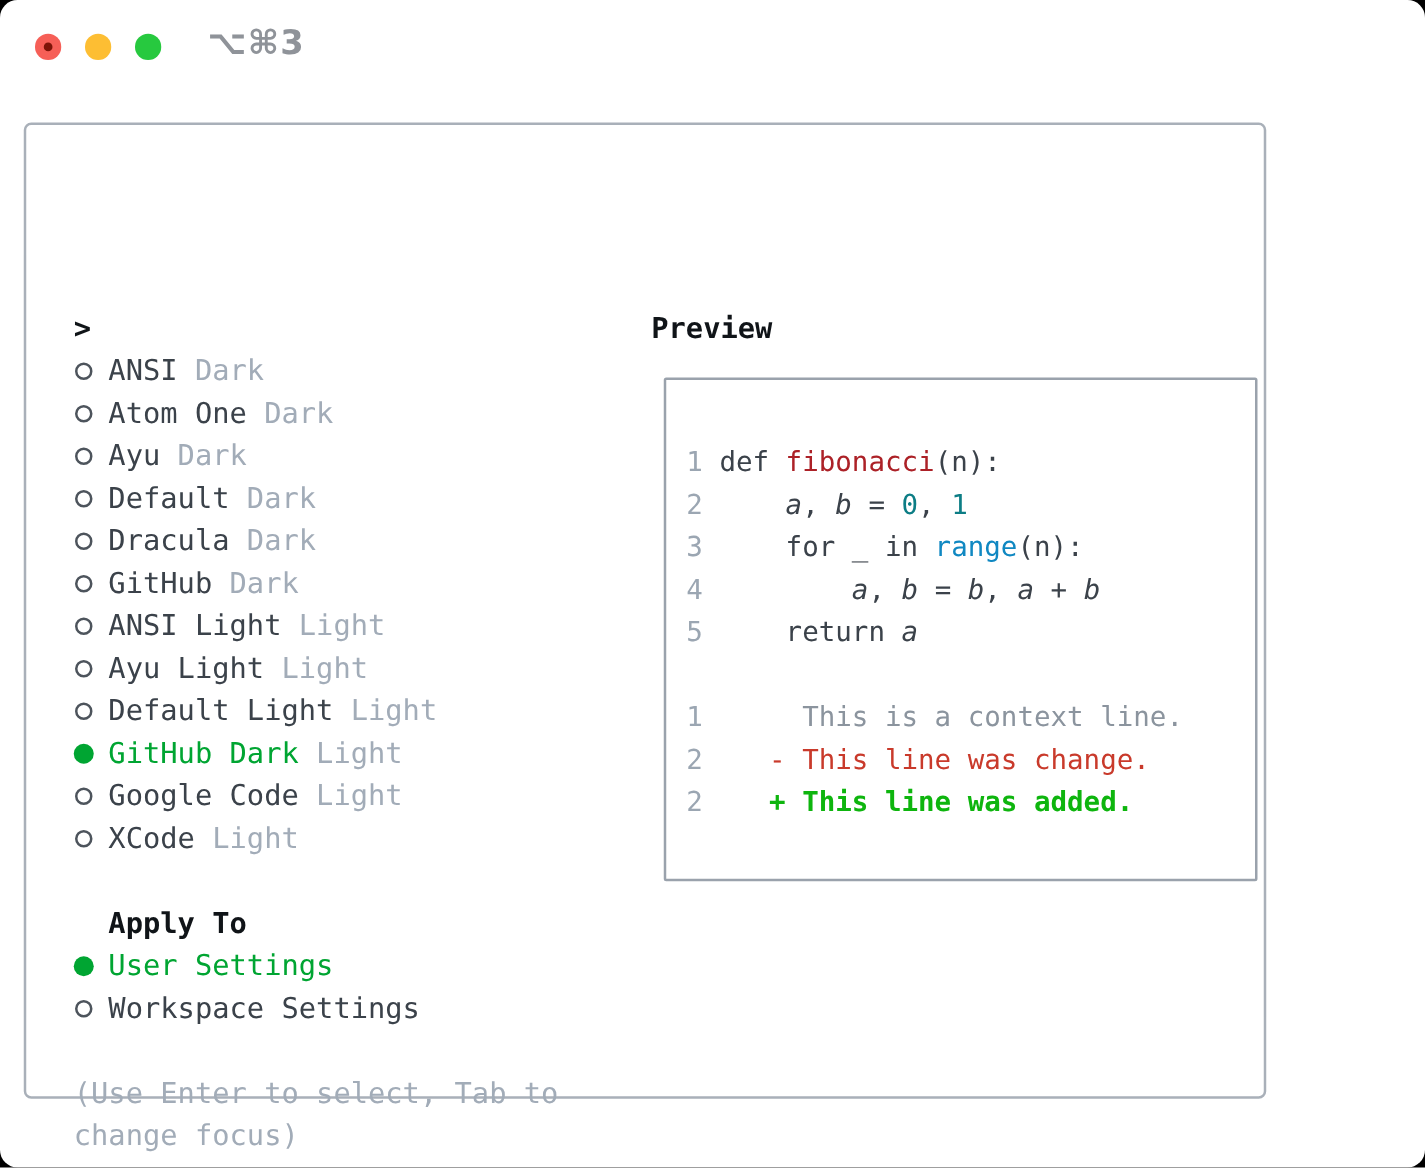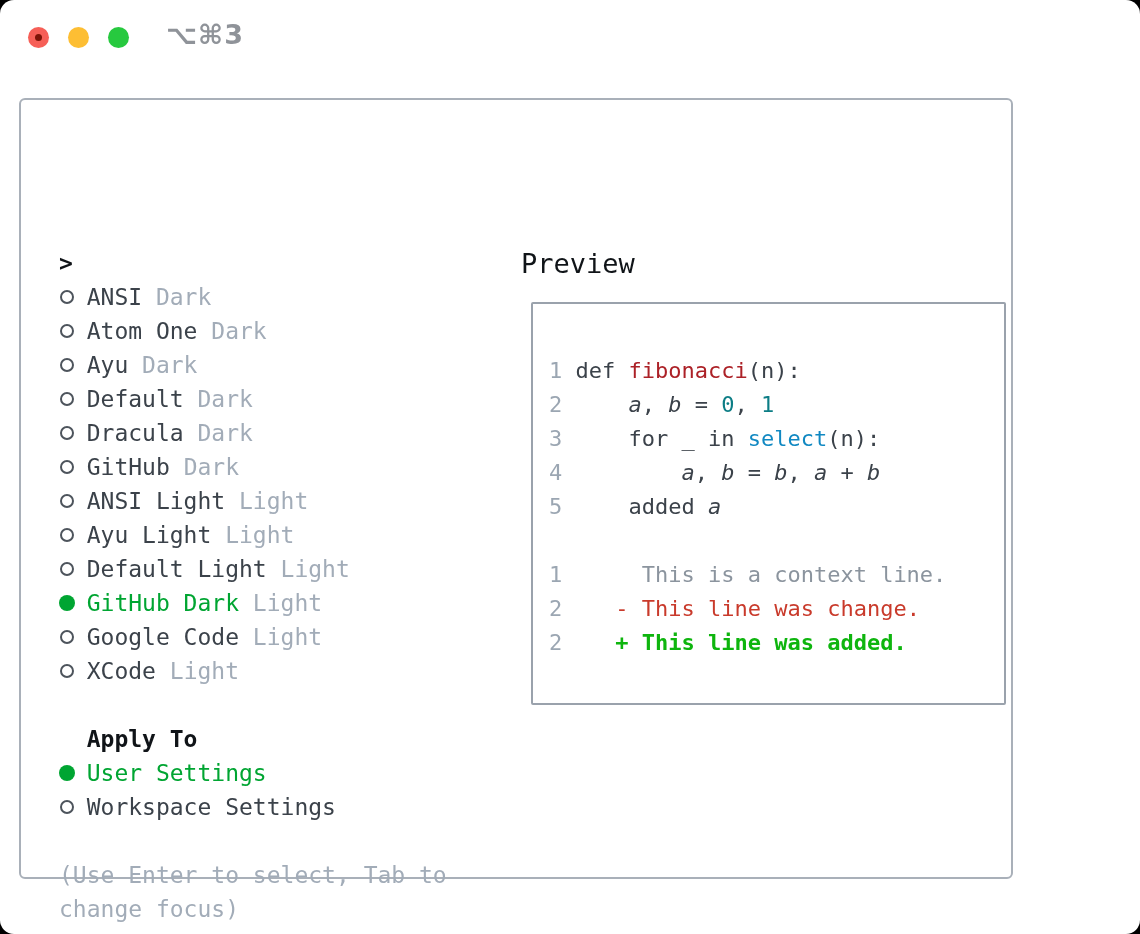--- a/index.html
+++ b/index.html
@@ -40,21 +40,21 @@
                  border:2.5px solid var(--radio-ring);border-radius:50%;}
   .radio.sel::before{left:0;top:9px;width:16px;height:16px;border:none;background:var(--selection-green);}
   .radio.spacer::before{visibility:hidden;}
   .name{color:var(--text-primary);}
   .name.sel{color:var(--selection-green);}
   .muted{color:var(--text-muted);}
   .help{color:var(--text-muted);}
 
   
   .prevlabel{position:absolute;left:500px;top:146px;height:34px;display:flex;align-items:center;
-             font-size:27px;font-weight:normal;color:var(--text-heading);}
+             font-size:23px;font-weight:bold;color:var(--text-heading);}
   .prevbox{position:absolute;left:510px;top:202px;width:475px;height:403px;box-sizing:border-box;
            border:2px solid var(--preview-border);border-radius:2px;}
   .code{position:absolute;left:16px;top:49px;font-size:22px;}
   .cline{height:34px;display:flex;align-items:center;white-space:pre;}
   .ln{color:var(--line-number);}
   .pln{color:var(--text-primary);}
   .fn{color:var(--function-red);text-align:center;}
   .num{color:var(--number-teal);}
   .bi{color:var(--builtin-blue);}
   .var{color:var(--text-primary);font-style:italic;}
@@ -95,23 +95,23 @@
         <div class="row"><span class="radio"></span><span class="name">Workspace Settings</span></div>
         <div class="row"></div>
         <div class="row"><span class="help">(Use Enter to select, Tab to</span></div>
         <div class="row"><span class="help">change focus)</span></div>
       </div>
     <div class="prevlabel">Preview</div>
     <div class="prevbox">
       <div class="code">
           <div class="cline"><span class="ln">1 </span><span class="pln">def </span><span class="fn">fibonacci</span><span class="pln">(n):</span></div>
           <div class="cline"><span class="ln">2 </span><span class="pln">    </span><span class="var">a</span><span class="pln">, </span><span class="var">b</span><span class="pln"> = </span><span class="num">0</span><span class="pln">, </span><span class="num">1</span></div>
-          <div class="cline"><span class="ln">3 </span><span class="pln">    for _ in </span><span class="bi">select</span><span class="pln">(n):</span></div>
+          <div class="cline"><span class="ln">3 </span><span class="pln">    for _ in </span><span class="bi">range</span><span class="pln">(n):</span></div>
           <div class="cline"><span class="ln">4 </span><span class="pln">        </span><span class="var">a</span><span class="pln">, </span><span class="var">b</span><span class="pln"> = </span><span class="var">b</span><span class="pln">, </span><span class="var">a</span><span class="pln"> + </span><span class="var">b</span></div>
-          <div class="cline"><span class="ln">5 </span><span class="pln">    added </span><span class="var">a</span></div>
+          <div class="cline"><span class="ln">5 </span><span class="pln">    return </span><span class="var">a</span></div>
           <div class="cline"></div>
           <div class="cline"><span class="ln">1</span><span class="ctx">      This is a context line.</span></div>
           <div class="cline"><span class="ln">2</span><span class="pln">    </span><span class="del">- This line was change.</span></div>
           <div class="cline"><span class="ln">2</span><span class="pln">    </span><span class="add">+ This line was added.</span></div>
         </div>
     </div>
   </div>
 
 </div>
 

